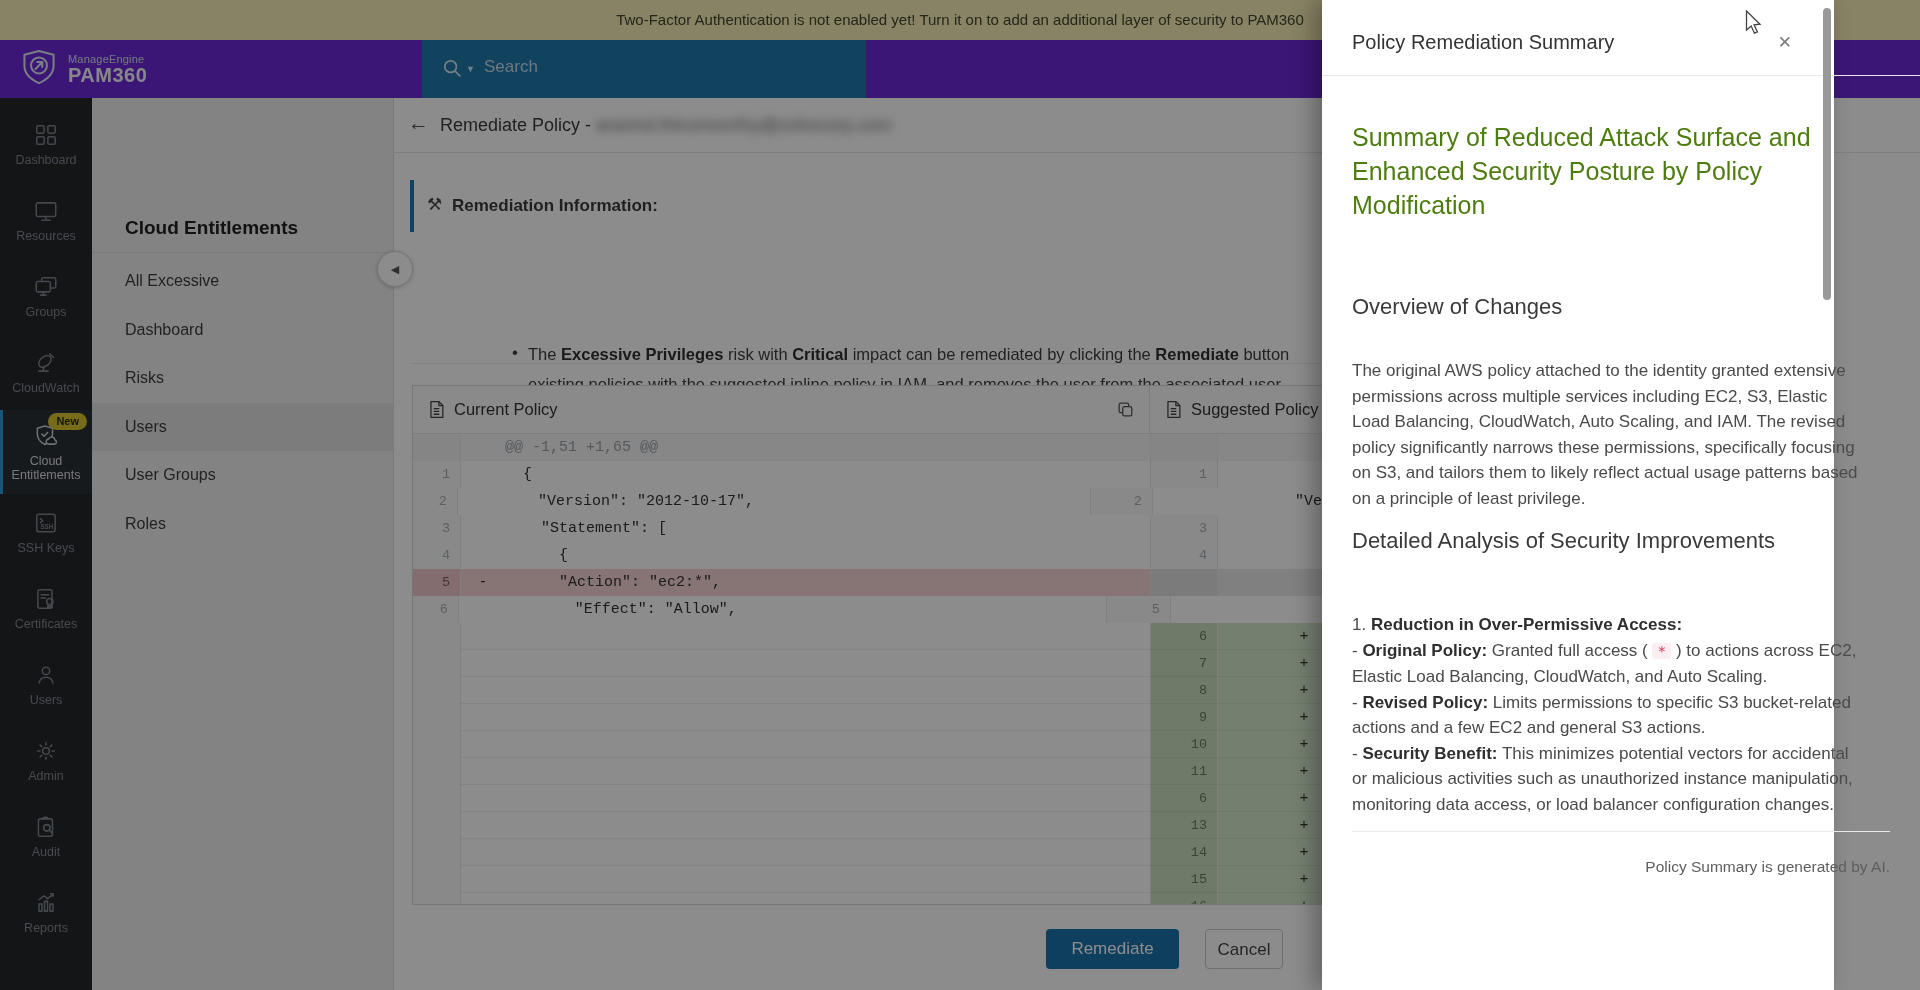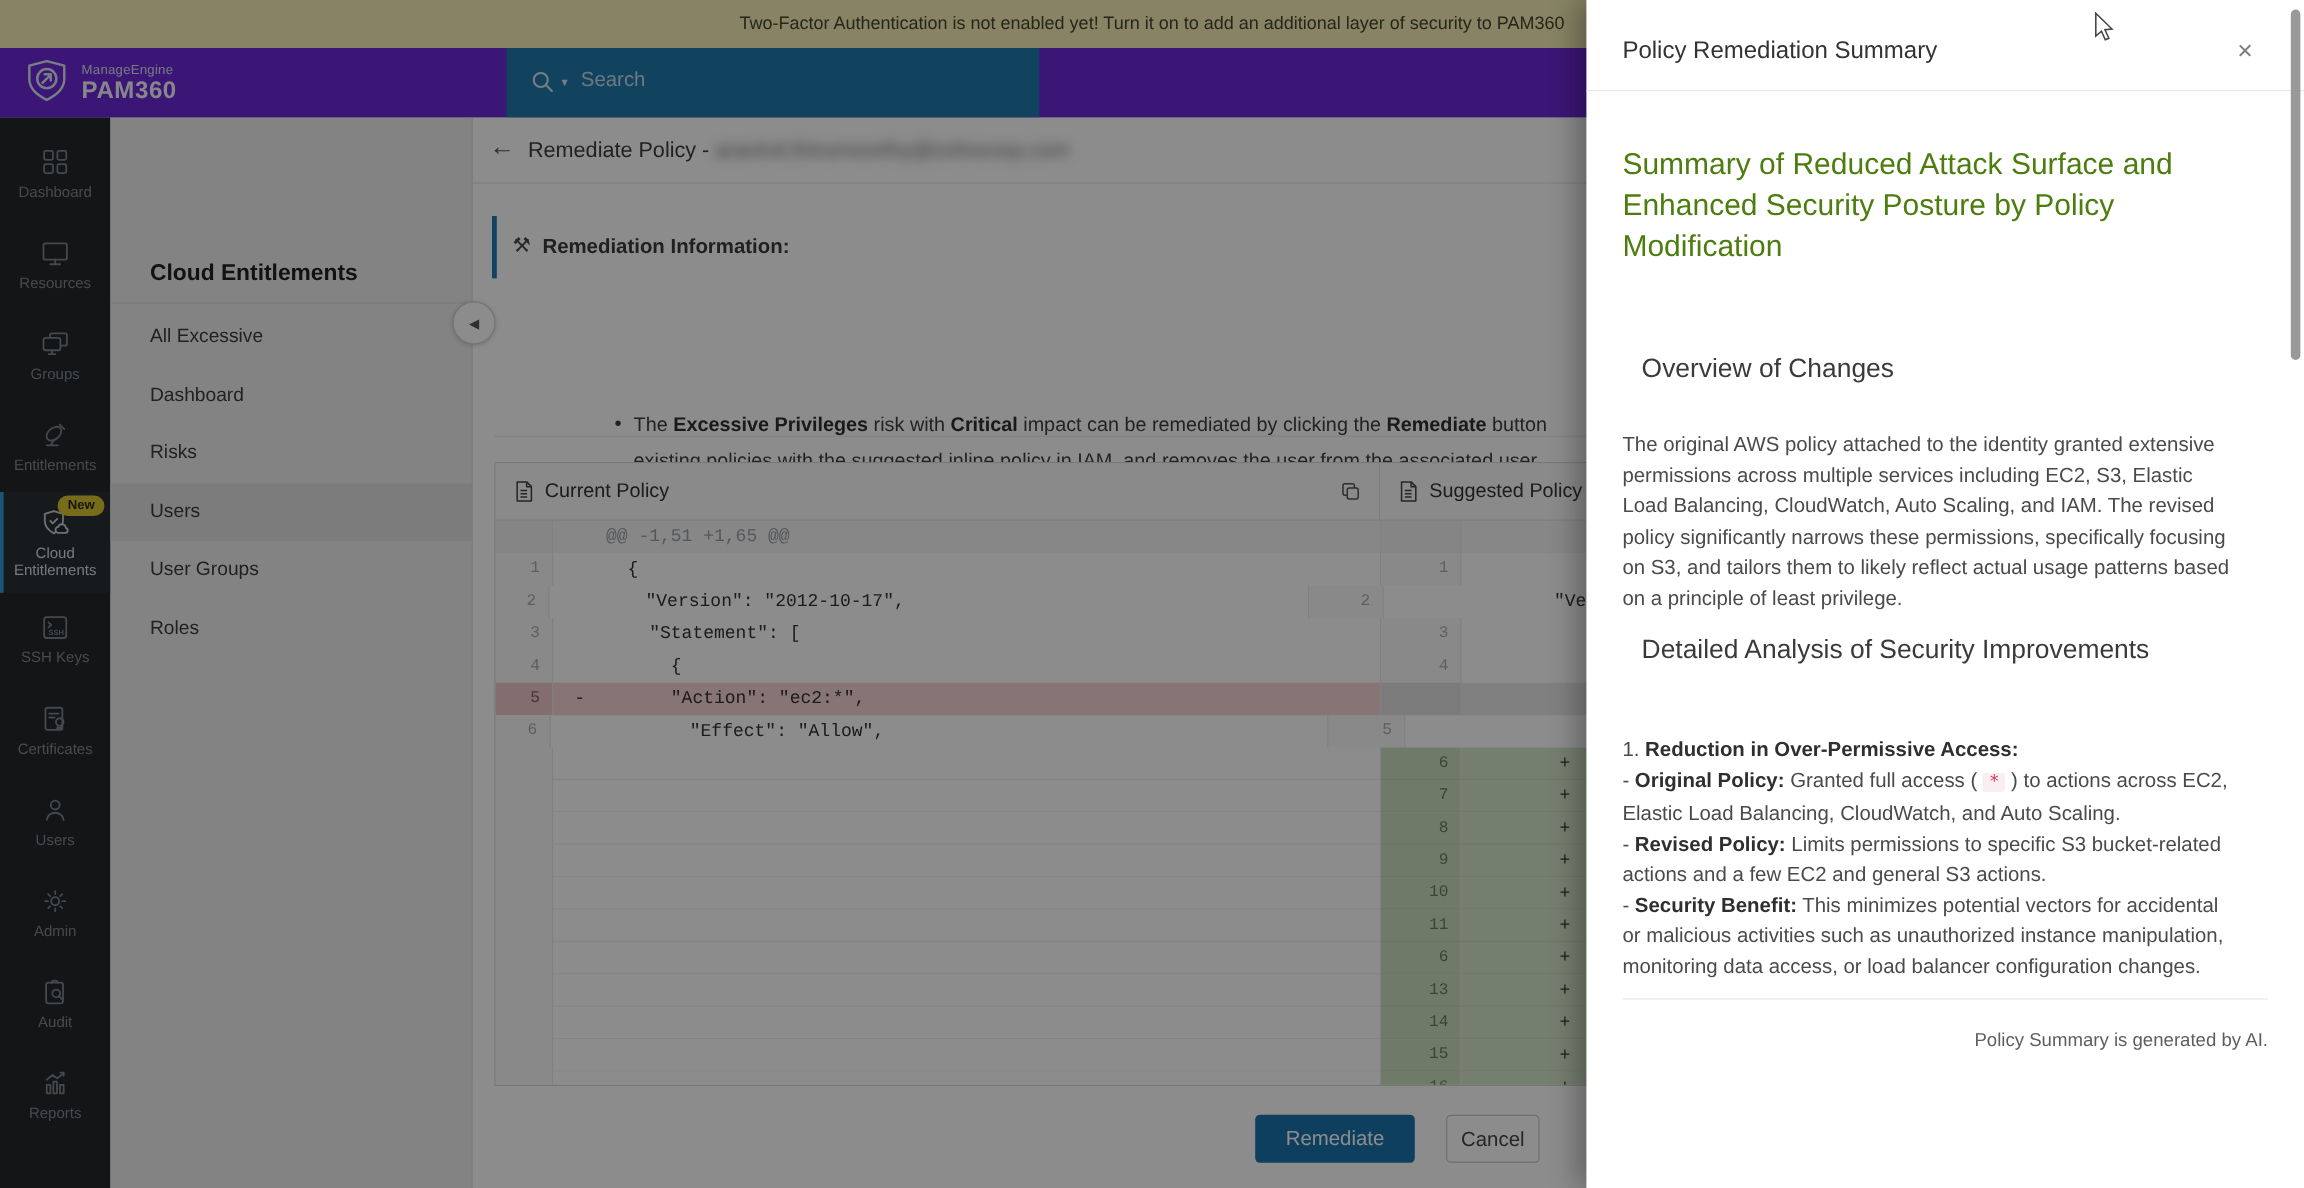--- a/index.html
+++ b/index.html
@@ -83,28 +83,28 @@
   .g-added{background:#cbdfc0 !important;color:#6c7e63 !important;border-bottom:1px solid #c2d5b6}
   
   #footerbar{left:0;top:807px;width:1526px;height:85px;background:#fff}
   .btn{position:absolute;top:24px;height:40px;border-radius:4px;font-size:17px;line-height:40px;
     text-align:center;cursor:pointer;box-sizing:border-box}
   #btn-remediate{left:652px;width:133px;background:#1a74ad;color:#fff}
   #btn-cancel{left:811px;width:78px;background:#fff;border:1px solid #c9c9c9;color:#444}
   
   #dim{position:absolute;inset:0;background:rgba(0,0,0,0.45);z-index:50}
   
-  #panel{position:absolute;left:1322px;top:0;width:598px;height:990px;background:#fff;z-index:100;
+  #panel{position:absolute;left:1322px;top:0;width:512px;height:990px;background:#fff;z-index:100;
     box-shadow:-8px 0 22px rgba(0,0,0,.30)}
   #p-title{position:absolute;left:30px;top:31px;font-size:20px;color:#333}
   #p-close{position:absolute;right:42px;top:32px;font-size:17px;color:#7d7d7d;cursor:pointer;font-weight:300}
   #p-div{position:absolute;left:0;top:75px;width:598px;border-top:1px solid #e7e7e7}
   #p-body{position:absolute;left:30px;top:76px;width:538px;bottom:0;overflow:hidden;color:#4a4a4a}
   #p-h1{margin:44px 0 0 0;font-size:25px;line-height:34px;font-weight:400;color:#4d7c0f;width:505px}
-  .p-h2{margin:16px;font-size:22px;font-weight:400;color:#3a3a3a}
+  .p-h2{margin:0;font-size:22px;font-weight:400;color:#3a3a3a}
   #p-h2a{margin-top:72px}
   #p-h2b{margin-top:16px}
   #p-para{margin-top:38px;width:515px;font-size:17px;line-height:25.5px}
   #p-list{margin-top:58px;width:515px;font-size:17px;line-height:25.5px}
   #p-list b{color:#2f2f2f}
   .code-star{font-family:"DejaVu Sans Mono",monospace;color:#cf3a5c;background:#fbeef1;
     padding:0 5px;border-radius:3px;font-size:14.5px}
   #p-footdiv{margin:14px 0 0 -30px;width:598px;border-top:1px solid #e9e9e9}
   #p-foot{margin-top:26px;width:538px;text-align:right;font-size:15.5px;color:#5e5e5e}
   #p-scrollthumb{position:absolute;right:3px;top:8px;width:8px;height:292px;border-radius:4px;
@@ -177,21 +177,21 @@
         </span>
         <span class="rail-lb">Groups</span>
       </div>
       <div class="rail-item">
         <span class="rail-ic">
           <svg width="26" height="26" viewBox="0 0 24 24" fill="none" stroke="currentColor" stroke-width="1.4" stroke-linecap="round" stroke-linejoin="round">
             <ellipse cx="11" cy="10.5" rx="6.5" ry="4.3" transform="rotate(-40 11 10.5)"></ellipse>
             <path d="M11 15.2L8.5 19.5M5.5 19.5h8.5M15.5 3.5l3.5 3.5"></path>
           </svg>
         </span>
-        <span class="rail-lb">Entitlements</span>
+        <span class="rail-lb">CloudWatch</span>
       </div>
       <div class="rail-item active">
         <span class="rail-ic">
           <svg width="26" height="26" viewBox="0 0 24 24" fill="none" stroke="currentColor" stroke-width="1.4" stroke-linecap="round" stroke-linejoin="round">
             <path d="M11 2.8l7 2v5.4c0 4.5-2.9 7.6-7 9.6-4.1-2-7-5.1-7-9.6V4.8z"></path>
             <path d="M8.3 10.3l1.9 1.9 3.3-3.5"></path>
             <path d="M14 19.5a2.4 2.4 0 0 1 .4-4.7 3 3 0 0 1 5.8.8 2 2 0 0 1-.3 3.9z" fill="#23272b"></path>
           </svg>
         </span>
         <span class="rail-lb">Cloud Entitlements</span>

